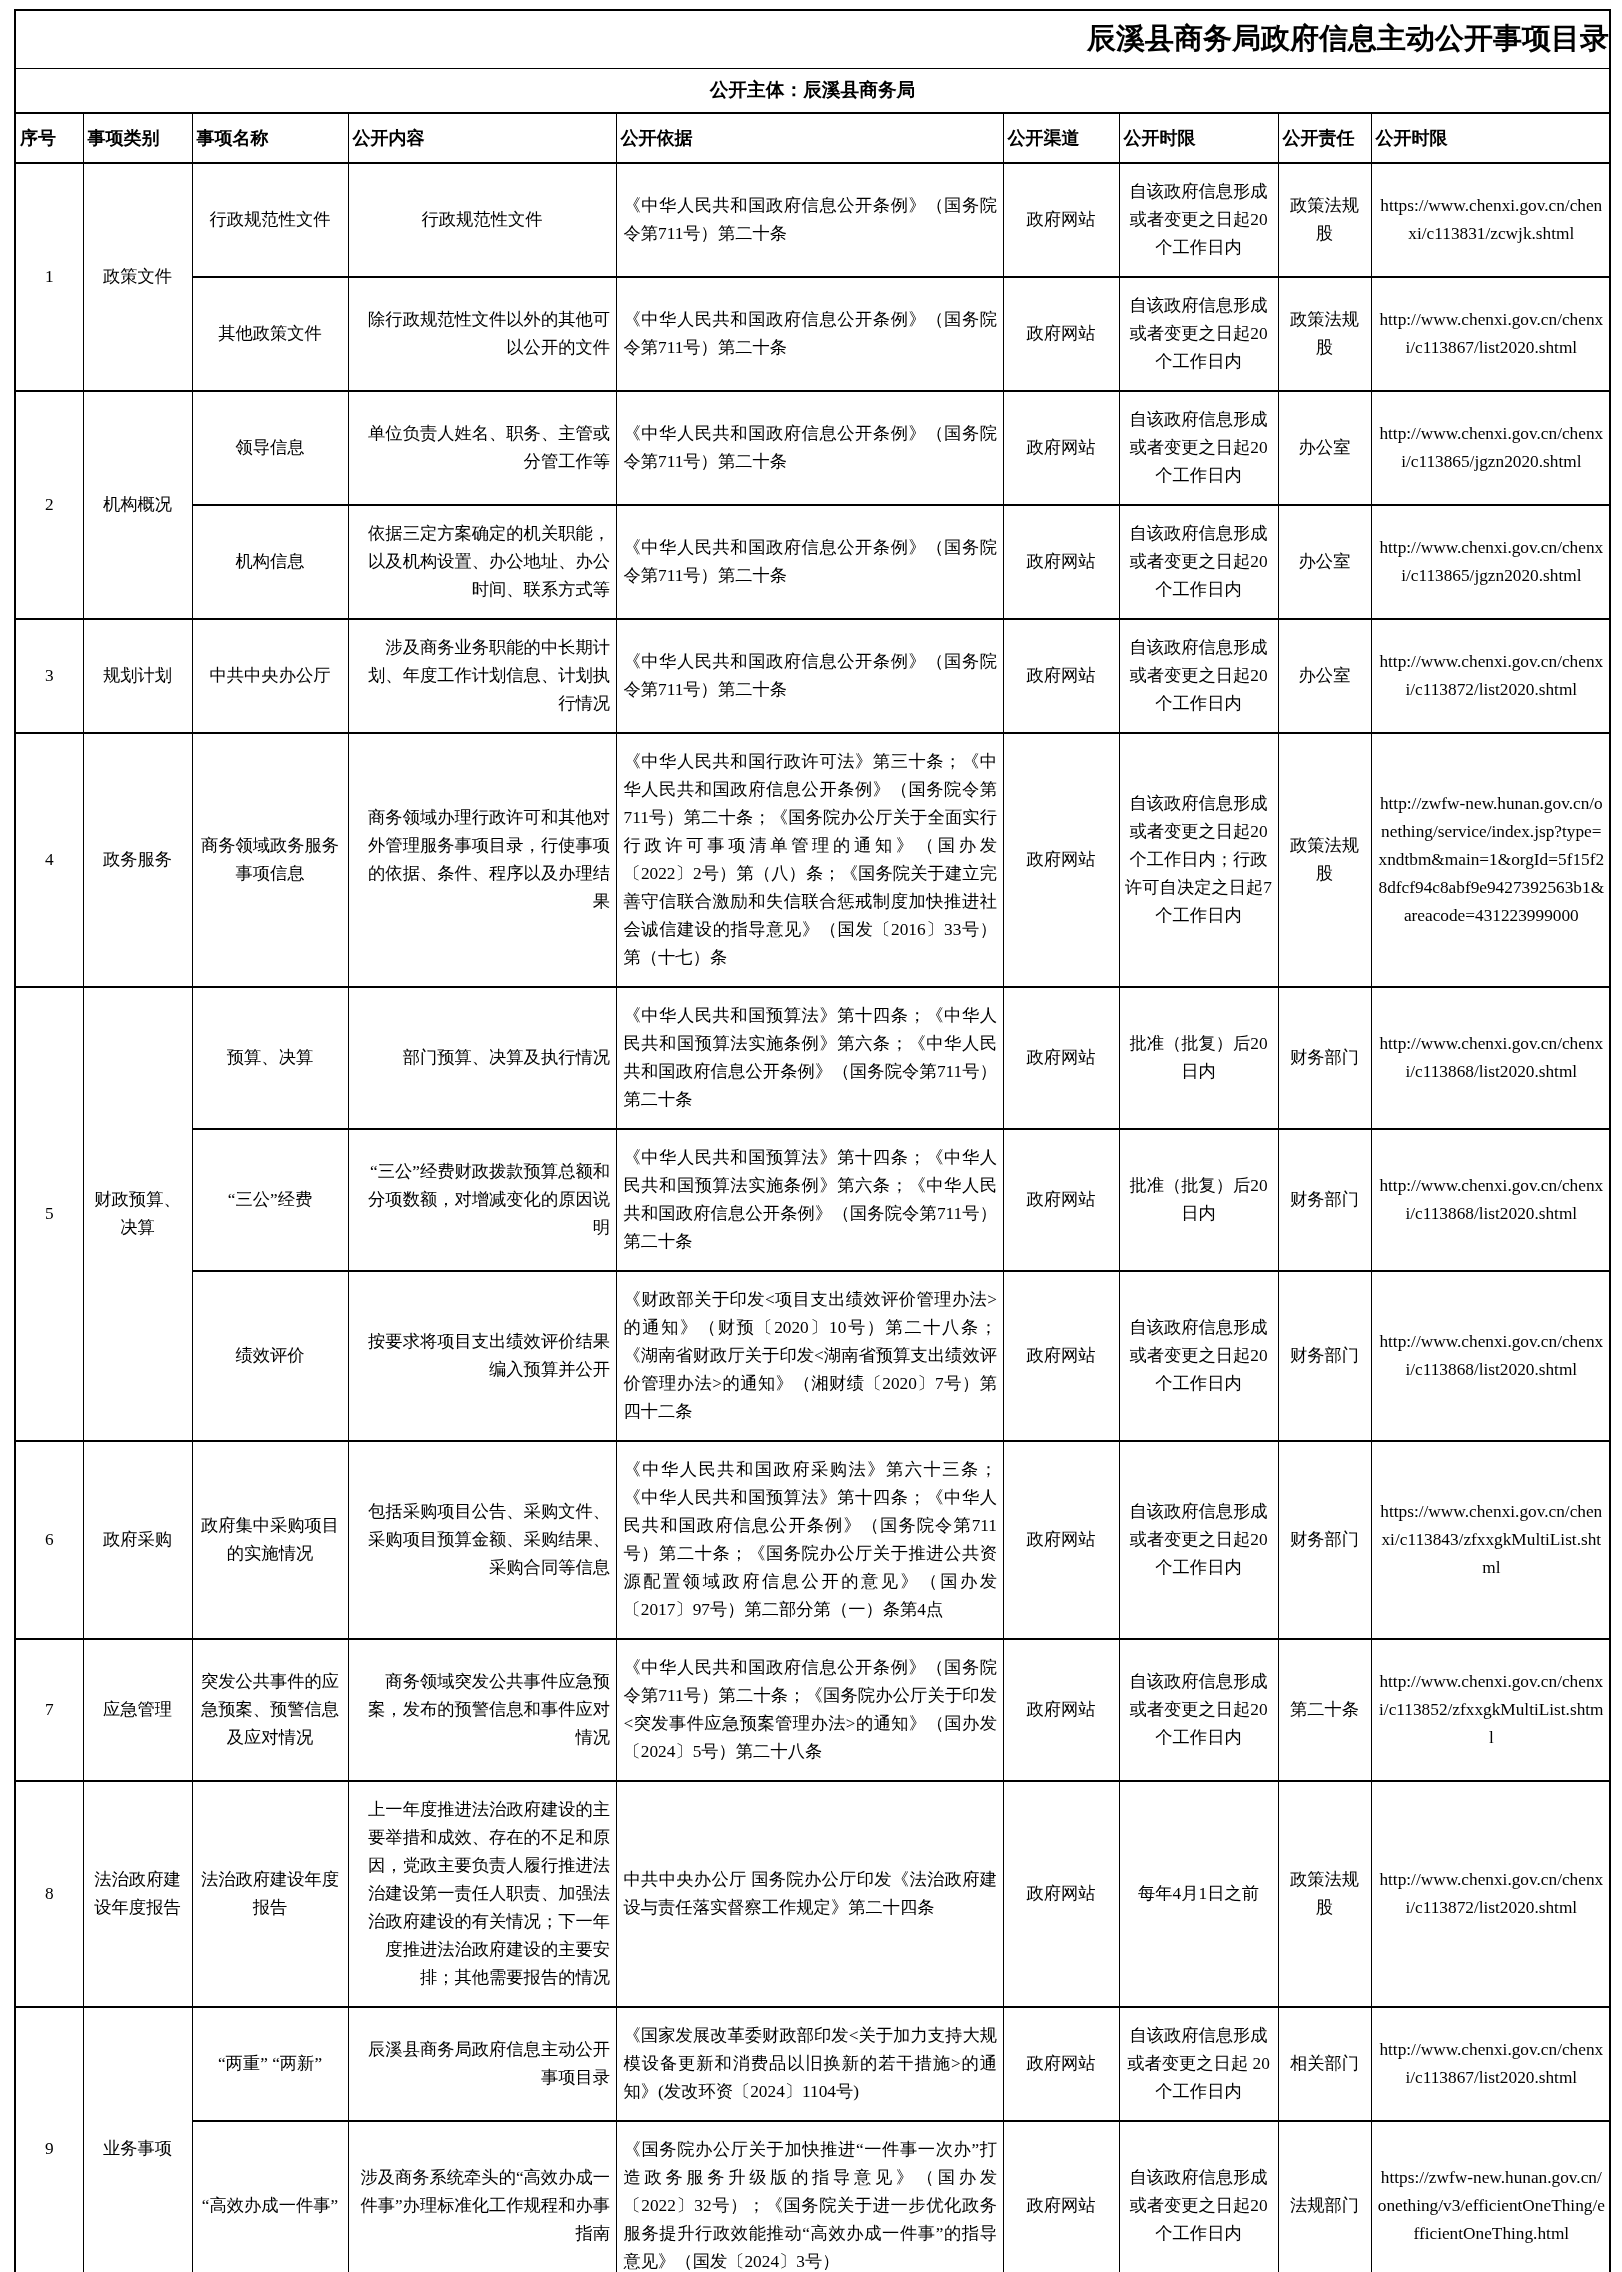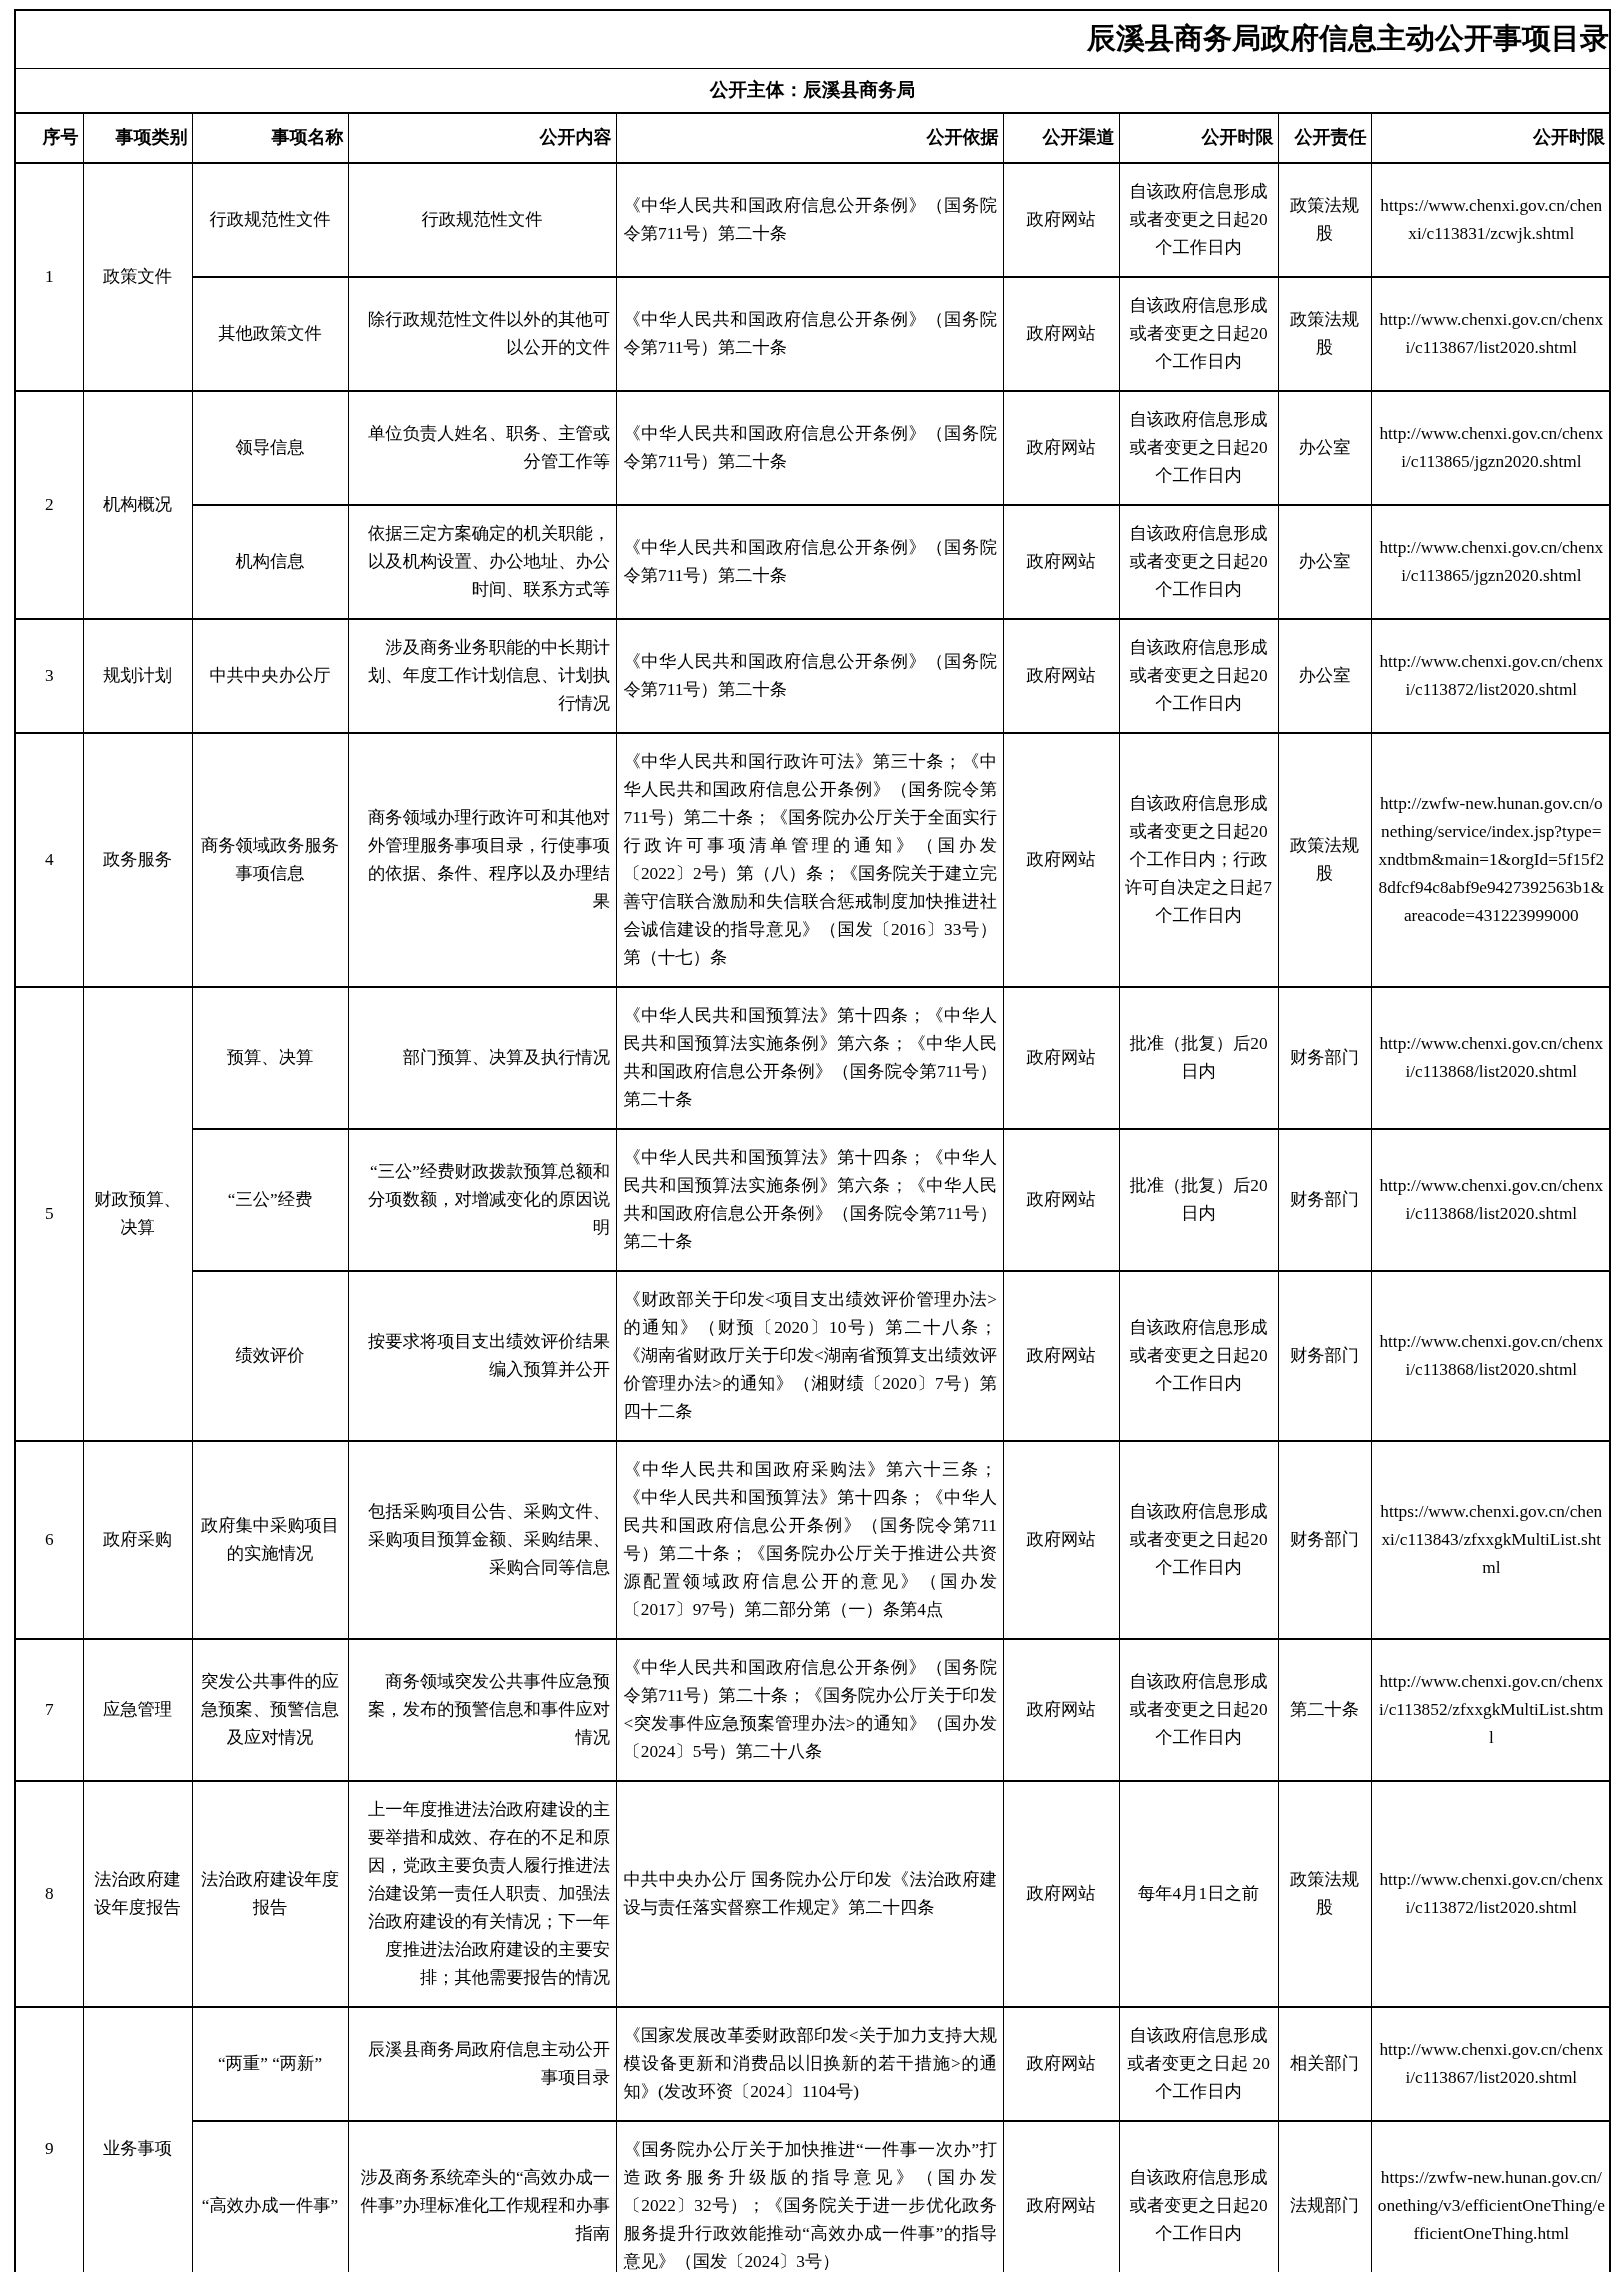--- a/index.html
+++ b/index.html
@@ -44,23 +44,22 @@
     font-weight: bold;
     text-align: center;
     padding: 7px 0 8.3px 0;
     line-height: 28px;
     border-width: 0 0 2.8px 0;
     margin-left: 21px;
   }
   th.col-h {
     font-size: 18px;
     font-weight: bold;
-    text-align: right;
+    text-align: left;
     padding: 9.7px 4.1px;
-    font-family: Liberation Mono, monospace;
   }
   .c-seq, .c-cat, .c-name, .c-channel, .c-deadline, .c-resp { text-align: center; }
   .c-content { text-align: right; padding: 14px 5.5px; }
   .c-content.center { text-align: center; }
   .c-basis {
     text-align: justify;
     padding: 14px 5.5px 14px 7px;
   }
   .c-link {
     text-align: center;

